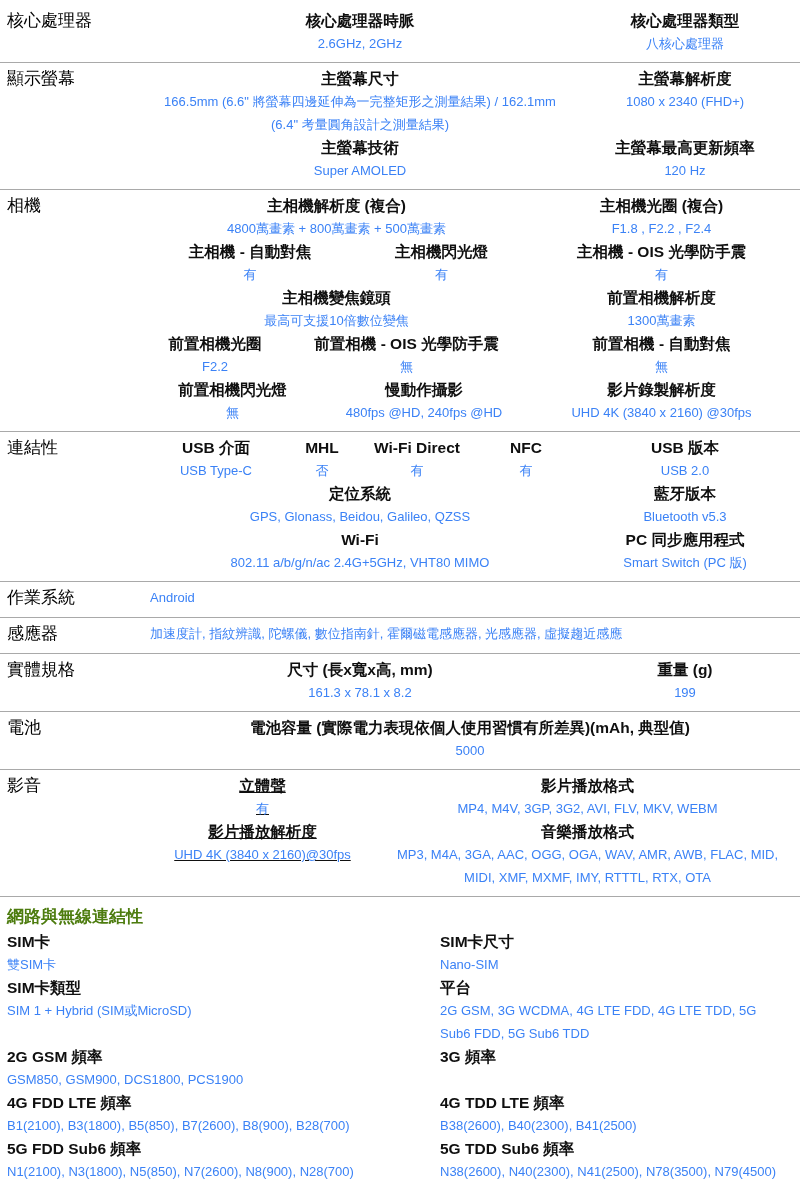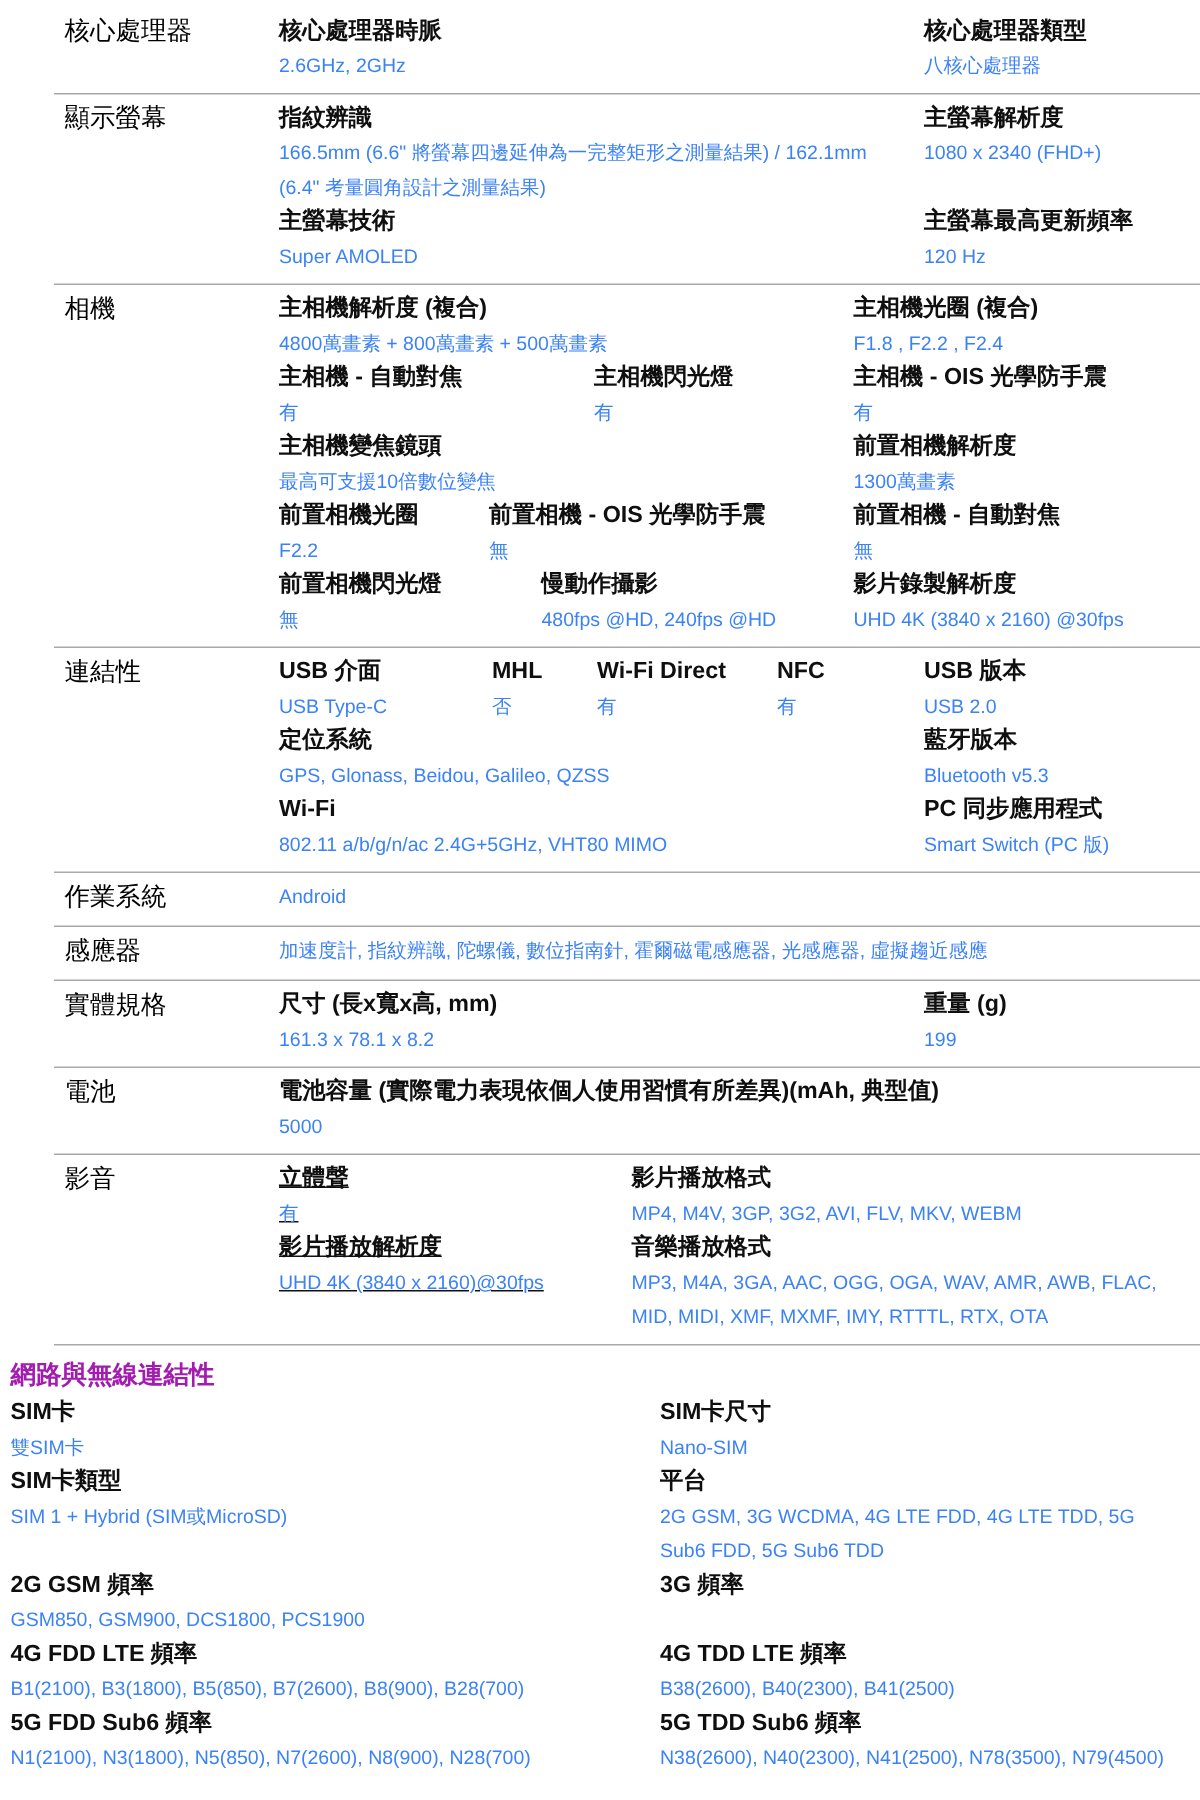--- a/index.html
+++ b/index.html
@@ -8,55 +8,54 @@
     width: 800px;
     font-family: "Liberation Sans", "DejaVu Sans", sans-serif;
     color: #111111;
     padding-top: 5px;
   }
   .spec-table { width: 800px; }
   .spec-row {
     display: flex;
     padding: 4px 0 7px 0;
     border-bottom: 1px solid #a9a9a9;
-    margin-left: 36px;
   }
   .spec-row:first-child { border-top: none; }
   .row-label {
     width: 150px;
     min-width: 150px;
     padding-left: 7px;
     font-size: 17px;
     line-height: 24px;
     color: #000000;
     font-weight: 400;
   }
   .row-content { flex: 1; min-width: 0; }
   .sub-row { display: flex; }
-  .cell { padding-right: 10px; min-width: 0; }
+  .cell { padding-right: 10px; min-width: 0; text-align: center; }
   .grow { flex: 1; }
   .h { font-weight: bold; font-size: 15.5px; line-height: 23px; color: #0f0f0f; }
   .v { font-size: 13px; line-height: 23px; color: #3b82f6; }
   
   .w430 { width: 430px; min-width: 430px; }
   .w383 { width: 383px; min-width: 383px; }
   .w210 { width: 210px; min-width: 210px; }
   .w173 { width: 173px; min-width: 173px; }
   .w140 { width: 140px; min-width: 140px; }
   .w243 { width: 243px; min-width: 243px; }
   .w175 { width: 175px; min-width: 175px; }
   .w208 { width: 208px; min-width: 208px; }
   .w142 { width: 142px; min-width: 142px; }
   .w70  { width: 70px;  min-width: 70px; }
   .w120 { width: 120px; min-width: 120px; }
   .w98  { width: 98px;  min-width: 98px; }
   .w235 { width: 235px; min-width: 235px; text-decoration: underline; }
   
   .network-section { padding: 7px 7px 0 7px; }
-  .network-title { font-size: 17px; font-weight: bold; line-height: 26px; color: #a21caf; }
+  .network-title { font-size: 17px; font-weight: bold; line-height: 26px; color: #4d7c0f; }
   .net-row { display: flex; gap: 40px; }
   .net-col-left  { width: 393px; min-width: 393px; padding-right: 12px; }
   .net-col-right { flex: 1; min-width: 0; padding-right: 4px; }
 </style>
 </head>
 <body>
 
 <div class="spec-table">
 
   <div class="spec-row">
@@ -73,21 +72,21 @@
         </div>
       </div>
     </div>
   </div>
 
   <div class="spec-row">
     <div class="row-label">顯示螢幕</div>
     <div class="row-content">
       <div class="sub-row">
         <div class="cell w430">
-          <div class="h">指紋辨識</div>
+          <div class="h">主螢幕尺寸</div>
           <div class="v">166.5mm (6.6" 將螢幕四邊延伸為一完整矩形之測量結果) / 162.1mm (6.4" 考量圓角設計之測量結果)</div>
         </div>
         <div class="cell grow">
           <div class="h">主螢幕解析度</div>
           <div class="v">1080 x 2340 (FHD+)</div>
         </div>
       </div>
       <div class="sub-row">
         <div class="cell w430">
           <div class="h">主螢幕技術</div>

